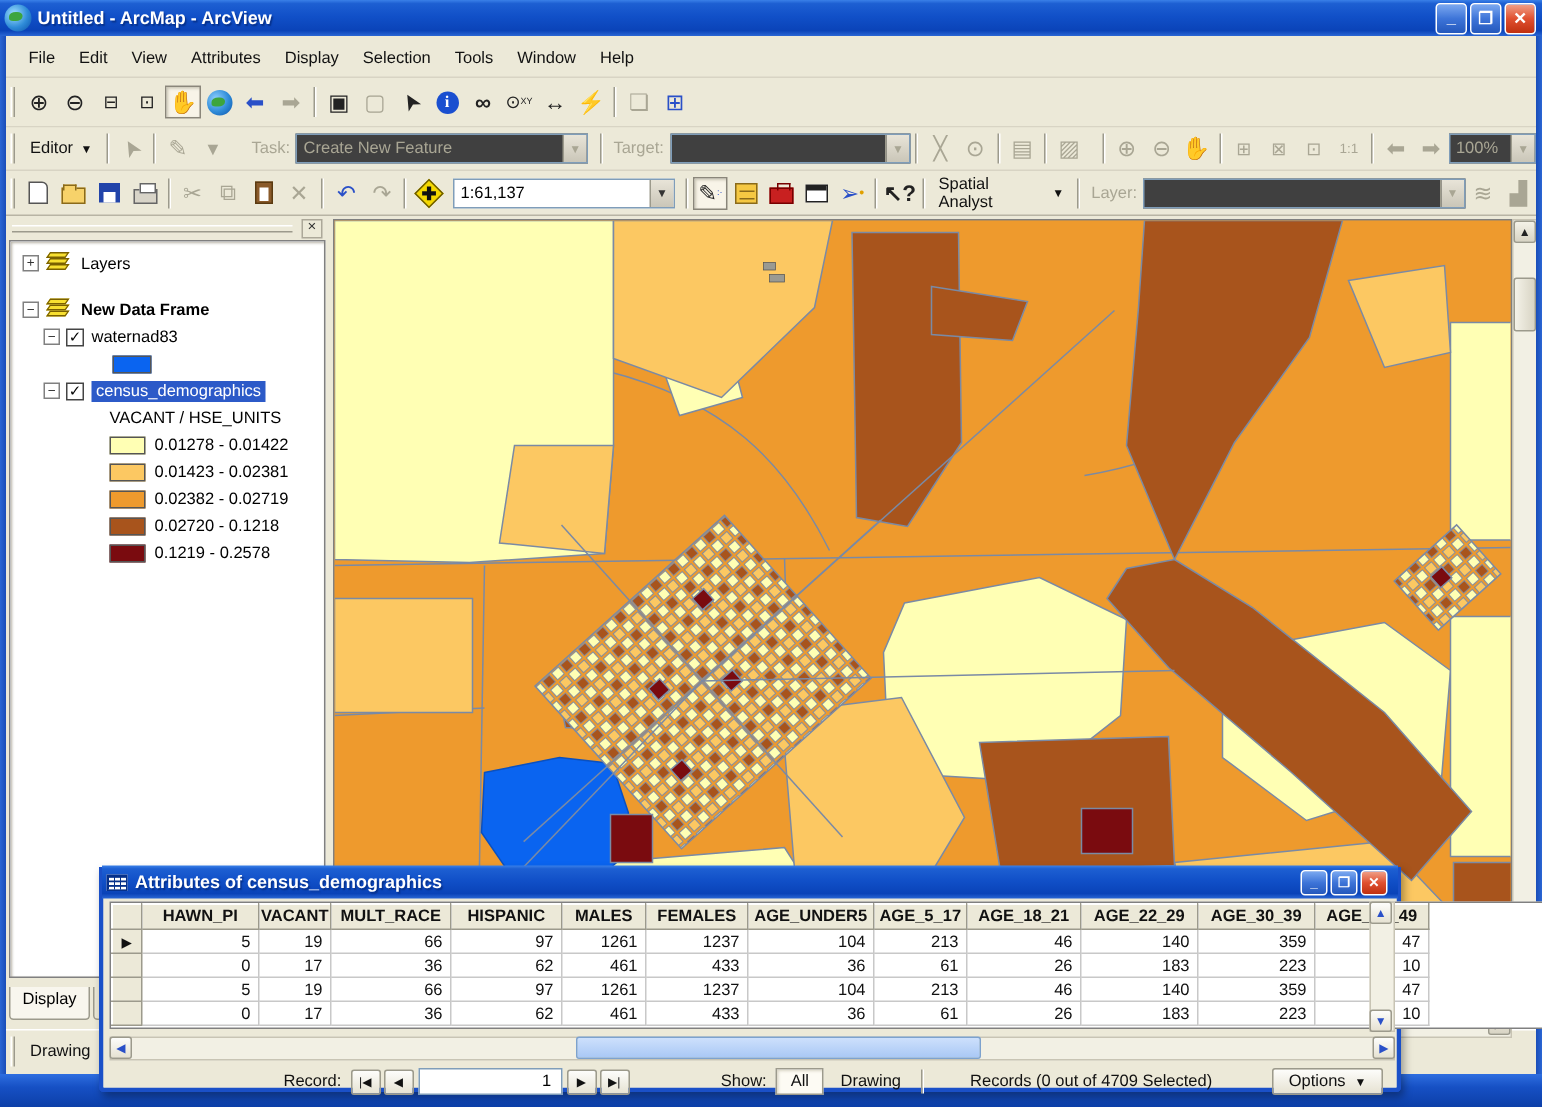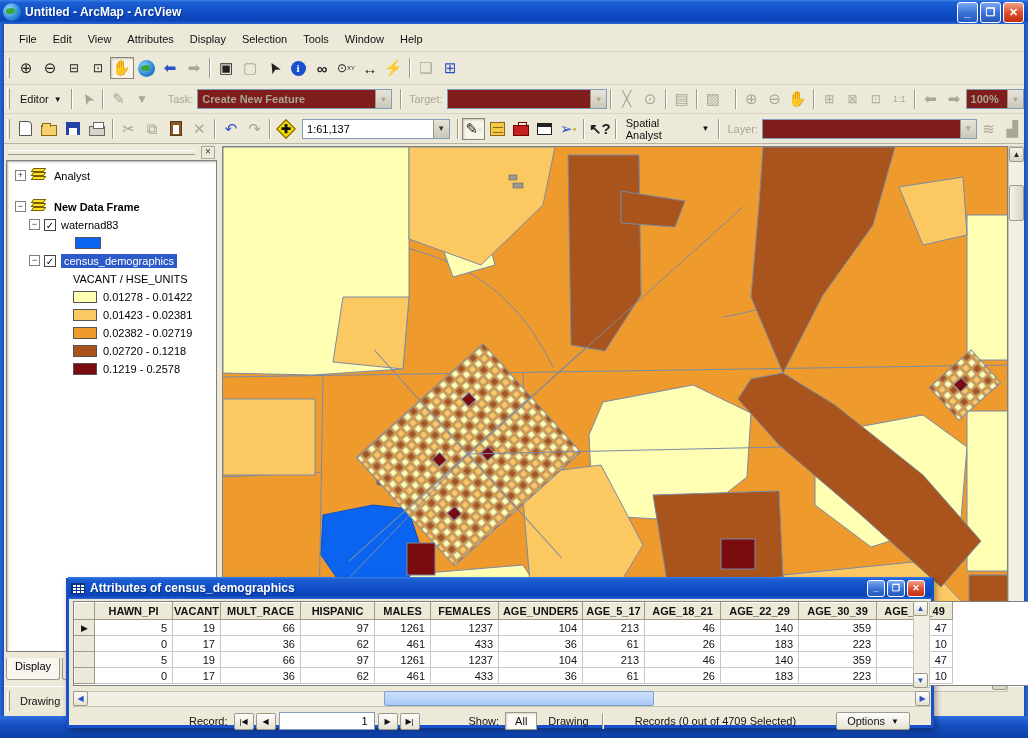--- a/index.html
+++ b/index.html
@@ -59,21 +59,21 @@
   .i-cabinet { width:15px; height:14px; background:#F5C843; border:1px solid #8A6A1A; position:relative; }
   .i-cabinet::after { content:""; position:absolute; left:2px; top:4px; width:10px; height:1px; background:#8A6A1A; box-shadow:0 5px 0 #8A6A1A; }
   .i-toolbox { width:16px; height:11px; background:#C82020; border:1px solid #700; position:relative; margin-top:4px; }
   .i-toolbox::before { content:""; position:absolute; left:4px; top:-4px; width:7px; height:4px; border:1px solid #700; border-bottom:none; }
   .i-window { width:15px; height:12px; background:#fff; border:1px solid #222; position:relative; }
   .i-window::before { content:""; position:absolute; left:0; top:0; width:100%; height:3px; background:#222; }
   .combo { height:20px; background:#fff; border:1px solid #7F9DB9; display:flex; align-items:center; font-size:11px; }
   .combo .val { flex:1; padding:0 4px; white-space:nowrap; overflow:hidden; }
   .combo .drop { width:16px; height:100%; background:linear-gradient(180deg,#E8E4D8,#CAC6B8); border-left:1px solid #9C9A8C;
     display:flex; align-items:center; justify-content:center; font-size:8px; color:#333; }
-  .combo.dis { background:#7f1d1d; color:#A9A694;font-weight:bold; }
+  .combo.dis { background:#404040; color:#A9A694; }
   .combo.dis .drop { color:#A9A694; }
   .lab { padding:0 4px; color:#111; }
   .lab.dis { color:#A9A694; }
   .ddbtn { height:22px; display:flex; align-items:center; gap:5px; padding:0 6px; color:#111; }
   .ddbtn .car { font-size:8px; }
 
   
   .toc { position:absolute; left:4px; top:146px; width:215px; height:510px; background:#ECE9D8; }
   .toc-head { height:12px; display:flex; align-items:center; padding:0 4px; }
   .toc-grip { flex:1; height:5px; border-top:1px solid #fff; border-bottom:1px solid #9C9A8C; margin-right:6px; }
@@ -305,21 +305,21 @@
     <span class="toc-x">×</span>
   </div>
   <div class="toc-body">
     <div class="trow">
       <span class="pm">+</span>
       <span class="lyr-ic">
           <i></i>
           <i></i>
           <i></i>
         </span>
-      <span>Analyst</span>
+      <span>Layers</span>
     </div>
     <div class="trow" style="margin-top:14px">
       <span class="pm">−</span>
       <span class="lyr-ic">
           <i></i>
           <i></i>
           <i></i>
         </span>
       <span style="font-weight:bold">New Data Frame</span>
     </div>
@@ -583,21 +583,21 @@
       <span class="sthumb xpthumb" style="left:310px; top:-1px; width:270px; height:15px"></span>
       <span class="sbtn xpbtn" style="right:-1px; top:-1px">▶</span>
     </div>
     <div class="att-nav">
       <span style="margin-left:120px">Record:</span>
       <span class="navbtn" style="margin-left:6px">|◀</span>
       <span class="navbtn">◀</span>
       <input class="recbox" value="1" style="">
       <span class="navbtn">▶</span>
       <span class="navbtn">▶|</span>
-      <span style="margin-left:48px">Show:</span>
+      <span style="margin-left:60px">Show:</span>
       <span class="showbtn on" style="margin-left:6px">All</span>
       <span class="showbtn">Drawing</span>
       <span class="sep" style="height:16px"></span>
       <span style="margin-left:28px">Records (0 out of 4709 Selected)</span>
       <span class="optbtn" style="margin-left:40px">
         <span style="color:#111">Options</span>
           <span style="font-size:8px;color:#111">▼</span>
       </span>
     </div>
   </div>

